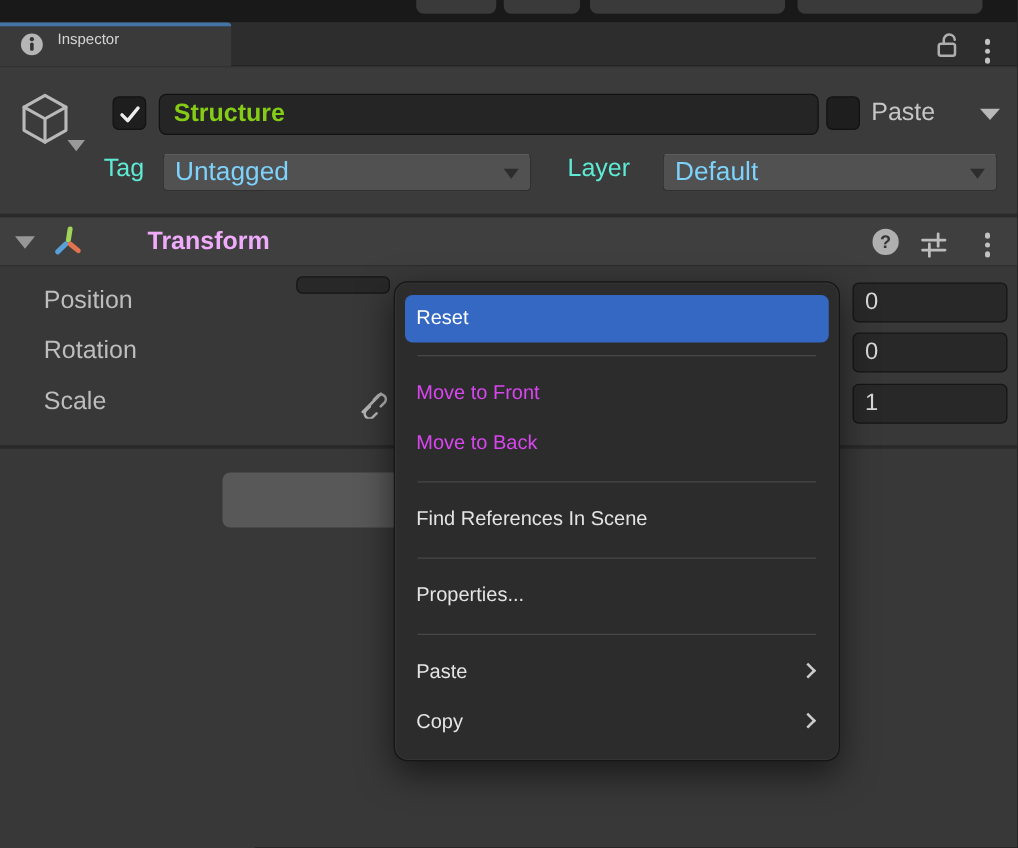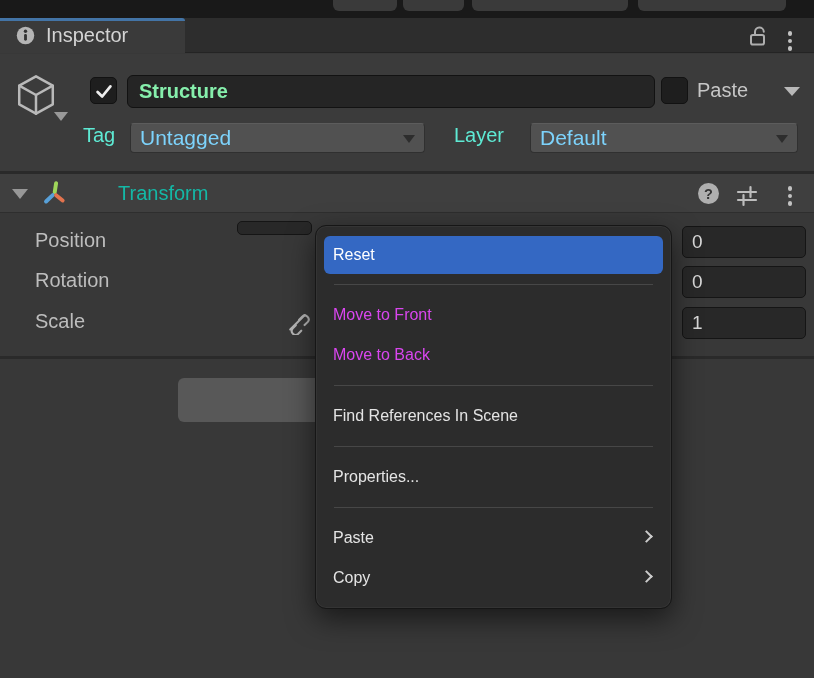--- a/index.html
+++ b/index.html
@@ -10,55 +10,55 @@
     background:#383838; overflow:hidden; color:#c8c8c8;
     -webkit-font-smoothing:antialiased;
   }
   
   .top-strip { position:absolute; left:0; top:0; width:814px; height:18px; background:#191919; }
   .strip-btn { position:absolute; top:0; height:11px; background:#3a3a3a; border-radius:0 0 6px 6px; }
   
   .tab-bar { position:absolute; left:0; top:18px; width:814px; height:35px; background:#2d2d2d; border-bottom:1px solid #242424; }
   .tab { position:absolute; left:0; top:0; width:185px; height:35px; background:#3a3a3a; border-radius:0 5px 0 0; }
   .tab-accent { position:absolute; left:0; top:0; width:185px; height:3px; background:#4374a6; border-radius:0 3px 0 0; }
-  .tab-label { position:absolute; left:46px; top:6px; font-size:20px; color:#d4d4d4; }
+  .tab-label { position:absolute; left:46px; top:6px; font-size:12px; color:#d4d4d4; }
   .info-ic { position:absolute; left:16px; top:8px; }
   .lock-ic { position:absolute; right:44px; top:6px; width:24px; height:24px; }
   .kebab { display:flex; flex-direction:column; gap:3px; align-items:center; }
   .kebab i { width:4.5px; height:4.5px; border-radius:50%; background:#c2c2c2; }
   .kebab.bar-kebab { position:absolute; right:22px; top:13px; }
   
   .go-header { position:absolute; left:0; top:54px; width:814px; height:117px; background:#3b3b3b; }
   .cube-ic { position:absolute; left:13px; top:18px; }
   .cube-caret { position:absolute; left:54px; top:58px; width:0; height:0;
     border-left:7px solid transparent; border-right:7px solid transparent; border-top:9px solid #999; }
   .chk { position:absolute; width:27px; height:27px; background:#1e1e1e; border:1px solid #121212; border-radius:5px; display:flex; align-items:center; justify-content:center; }
   .chk.go-active { left:90px; top:23px; }
   .chk.static-chk { left:661px; top:23px; }
   .name-field { position:absolute; left:127px; top:21px; width:528px; height:33px; background:#252525; border:1px solid #121212; border-radius:6px;
-    font-weight:bold; font-size:20px; color:#86efac; line-height:31px; padding-left:11px; }
+    font-weight:bold; font-size:20px; color:#84cc16; line-height:31px; padding-left:11px; }
   .static-label { position:absolute; left:697px; top:25px; font-size:20px; color:#c6c6c6; }
   .static-caret { position:absolute; left:784px; top:33px; width:0; height:0;
     border-left:8px solid transparent; border-right:8px solid transparent; border-top:9px solid #b8b8b8; }
   .row-label { position:absolute; font-size:20px; color:#5eead4; }
   .tag-label { left:83px; top:70px; }
   .layer-label { left:454px; top:70px; }
   .dropdown { position:absolute; top:69px; height:30px; background:#515151; border:1px solid #303030; border-top-color:#5c5c5c; border-radius:4px;
     font-size:21px; color:#7dd3fc; line-height:28px; padding-left:9px; }
   .dropdown .dd-caret { position:absolute; right:9px; top:11px; width:0; height:0;
     border-left:6.5px solid transparent; border-right:6.5px solid transparent; border-top:8px solid #2d2d2d; }
   .tag-dd { left:130px; width:295px; }
   .layer-dd { left:530px; width:268px; }
   
   .sec-divider { position:absolute; left:0; width:814px; height:3px; background:#2a2a2a; }
   .xf-header { position:absolute; left:0; top:174px; width:814px; height:39px; background:#3f3f3f; border-bottom:1px solid #2e2e2e; }
   .foldout { position:absolute; left:12px; top:15px; width:0; height:0;
     border-left:8px solid transparent; border-right:8px solid transparent; border-top:10px solid #979797; }
   .xf-ic { position:absolute; left:40px; top:5px; }
-  .xf-title { position:absolute; left:118px; top:8px; font-size:20px; font-weight:normal; color:#14b8a6; }
+  .xf-title { position:absolute; left:118px; top:8px; font-size:20px; font-weight:bold; color:#f0abfc; }
   .help-ic { position:absolute; left:697px; top:8px; }
   .presets-ic { position:absolute; left:735px; top:9px; }
   .kebab.xf-kebab { position:absolute; right:22px; top:12px; }
   .xf-body-label { position:absolute; left:35px; font-size:20px; color:#bdbdbd; }
   .unlink-ic { position:absolute; left:285px; top:310px; }
   .num-field { position:absolute; left:682px; width:124px; height:32px; background:#282828; border:1px solid #151515; border-radius:5px;
     font-size:19px; color:#d8d8d8; line-height:30px; padding-left:9px; }
   .partial-field { position:absolute; left:237px; top:221px; width:75px; height:14px; background:#282828; border:1px solid #151515; border-radius:5px; }
   
   .add-btn { position:absolute; left:178px; top:378px; width:460px; height:44px; background:#585858; border-radius:6px; z-index:1; }

